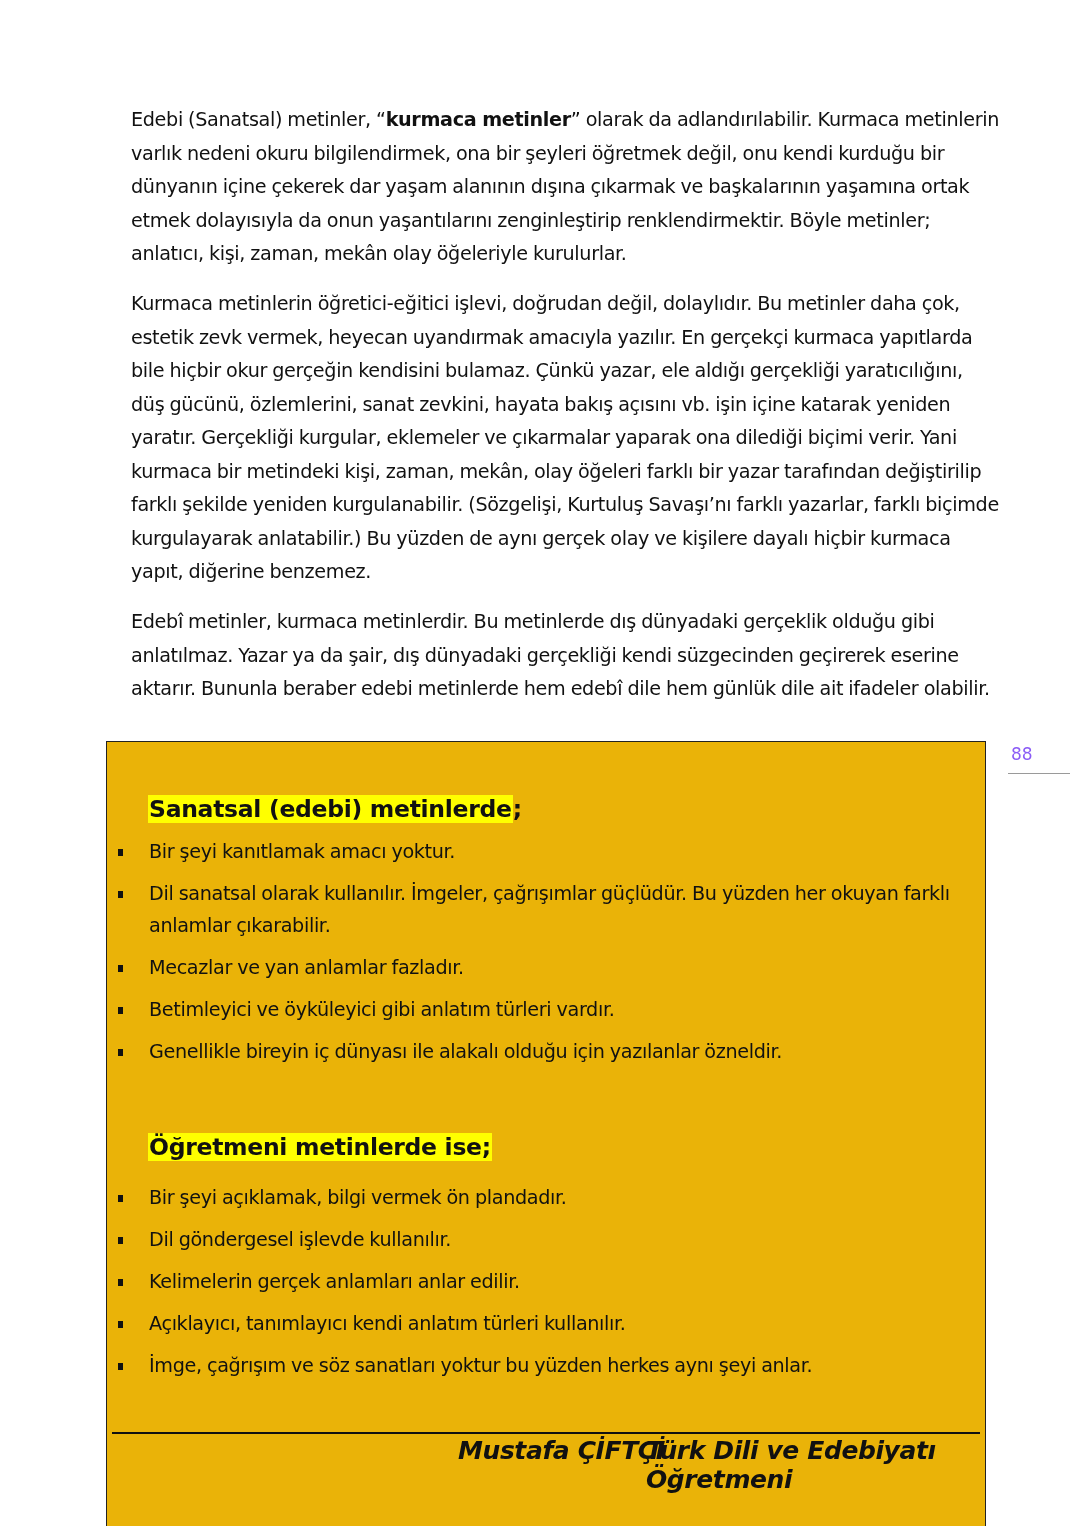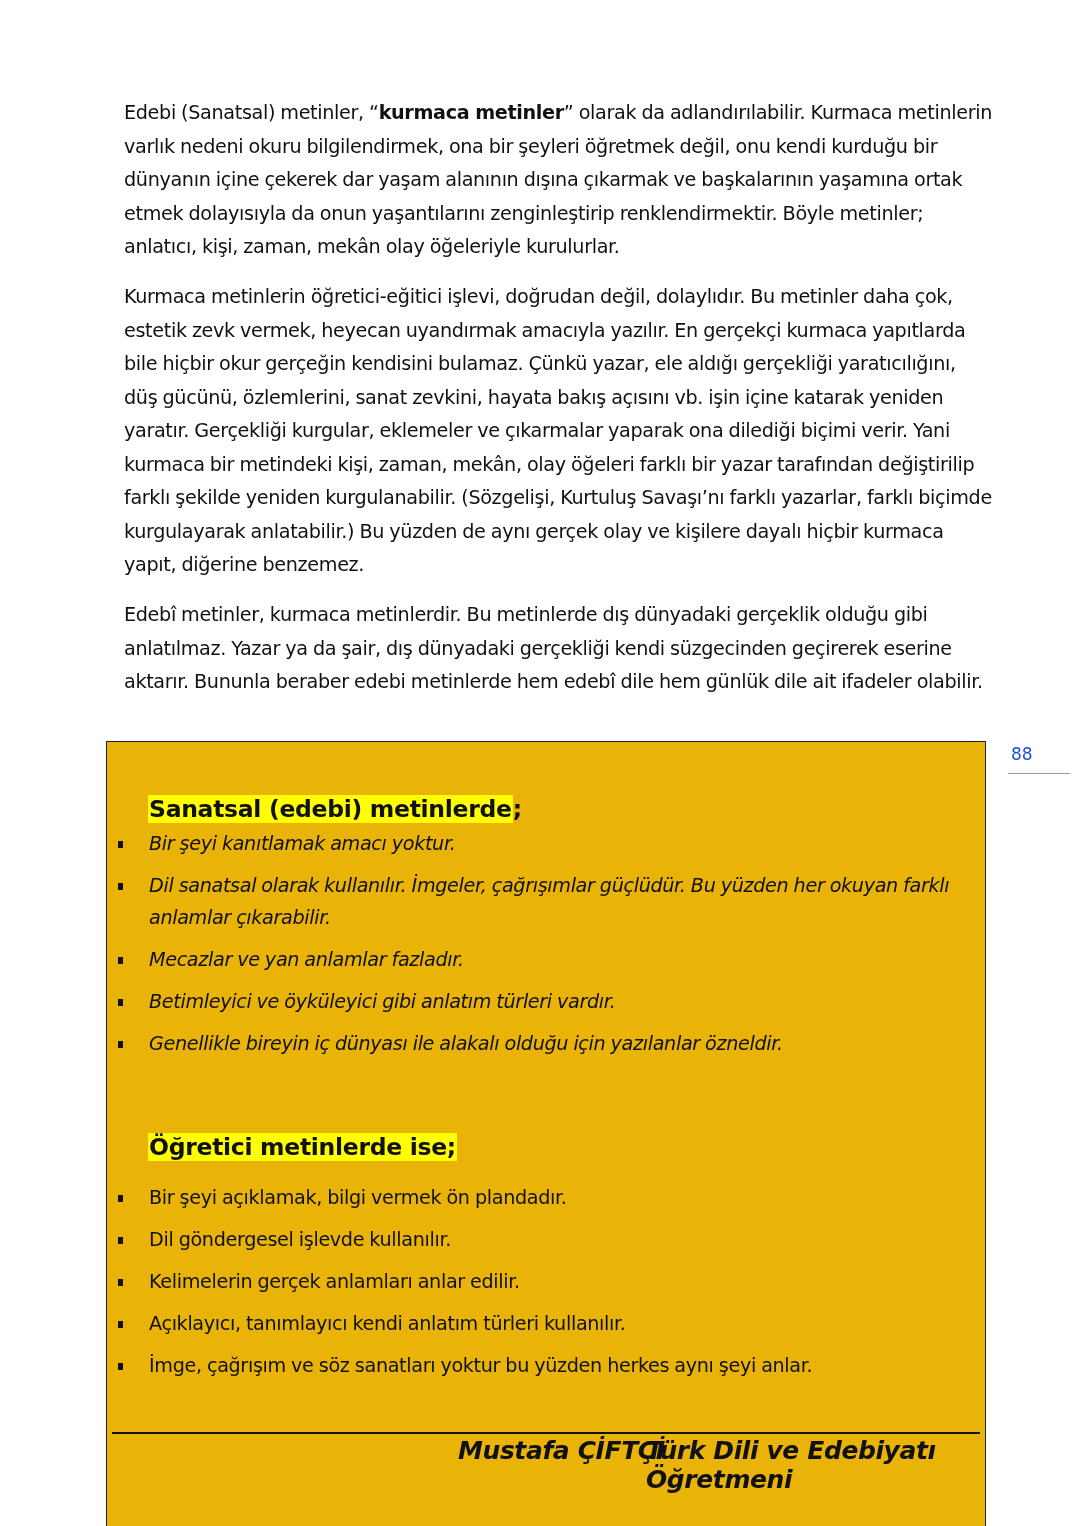--- a/index.html
+++ b/index.html
@@ -14,35 +14,35 @@
       overflow: hidden;
       font-family: "DejaVu Sans", "Liberation Sans", sans-serif;
       color: #111111;
     }
     .para {
       position: absolute;
       left: 116px;
       width: 870px;
       font-size: 19.2px;
       line-height: 33.5px;
-      margin: 8px;
+      margin: 15px;
       letter-spacing: -0.35px;
       word-spacing: -0.5px;
     }
     .para b { font-weight: bold; }
     #p1 { top: 88px; }
     #p2 { top: 272px; }
     #p3 { top: 590px; }
 
     .page-number {
       position: absolute;
       left: 1011px;
       top: 744px;
       font-size: 17px;
-      color: #1d4ed8;
+      color: #8b5cf6;
     }
     .page-number-rule {
       position: absolute;
       left: 1008px;
       top: 773px;
       width: 62px;
       height: 1px;
       background: #9a9a9a;
     }
 
@@ -73,21 +73,21 @@
     #h2 { top: 388px; }
 
     .bullets {
       position: absolute;
       left: 0;
       width: 870px;
       margin: 0;
       padding: 0;
       list-style: none;
     }
-    #list1 { top: 86px; font-style: italic; }
+    #list1 { top: 94px; }
     #list2 { top: 440px; }
     .bullets li {
       position: relative;
       padding-left: 42px;
       font-size: 19.2px;
       line-height: 32px;
       margin-bottom: 10px;
       letter-spacing: -0.35px;
       word-spacing: -0.5px;
     }
@@ -134,21 +134,21 @@
 <div class="box">
   <h3 class="box-heading" id="h1"><span class="hl">Sanatsal (edebi) metinlerde</span><span>;</span></h3>
   <ul class="bullets" id="list1">
     <li><span class="bullet-mark"></span><span>Bir şeyi kanıtlamak amacı yoktur.</span></li>
     <li><span class="bullet-mark"></span><span>Dil sanatsal olarak kullanılır. İmgeler, çağrışımlar güçlüdür. Bu yüzden her okuyan farklı anlamlar çıkarabilir.</span></li>
     <li><span class="bullet-mark"></span><span>Mecazlar ve yan anlamlar fazladır.</span></li>
     <li><span class="bullet-mark"></span><span>Betimleyici ve öyküleyici gibi anlatım türleri vardır.</span></li>
     <li><span class="bullet-mark"></span><span>Genellikle bireyin iç dünyası ile alakalı olduğu için yazılanlar özneldir.</span></li>
   </ul>
 
-  <h3 class="box-heading" id="h2"><span class="hl">Öğretici metinlerde ise;</span><span></span></h3>
+  <h3 class="box-heading" id="h2"><span class="hl">Öğretmeni metinlerde ise;</span><span></span></h3>
   <ul class="bullets" id="list2">
     <li><span class="bullet-mark"></span><span>Bir şeyi açıklamak, bilgi vermek ön plandadır.</span></li>
     <li><span class="bullet-mark"></span><span>Dil göndergesel işlevde kullanılır.</span></li>
     <li><span class="bullet-mark"></span><span>Kelimelerin gerçek anlamları anlar edilir.</span></li>
     <li><span class="bullet-mark"></span><span>Açıklayıcı, tanımlayıcı kendi anlatım türleri kullanılır.</span></li>
     <li><span class="bullet-mark"></span><span>İmge, çağrışım ve söz sanatları yoktur bu yüzden herkes aynı şeyi anlar.</span></li>
   </ul>
 </div>
 
 <div class="footer-rule"></div>

